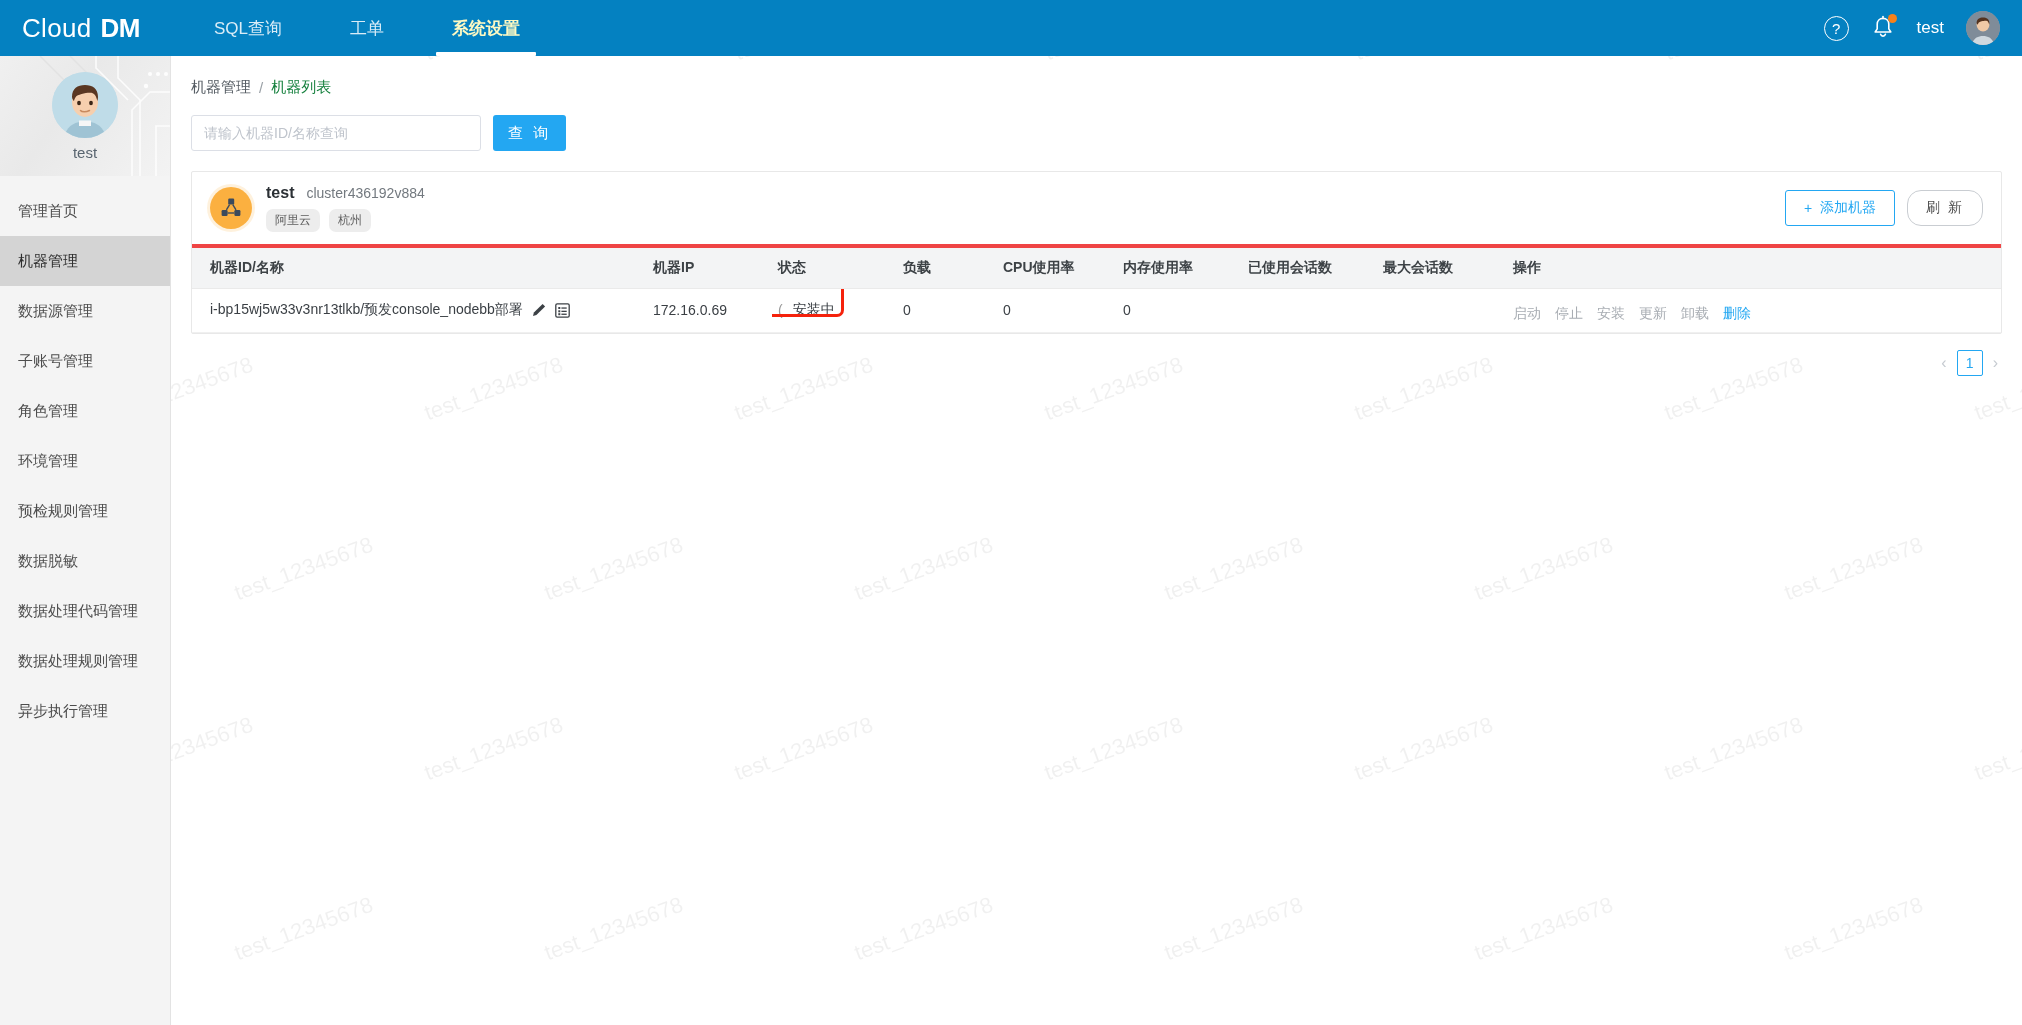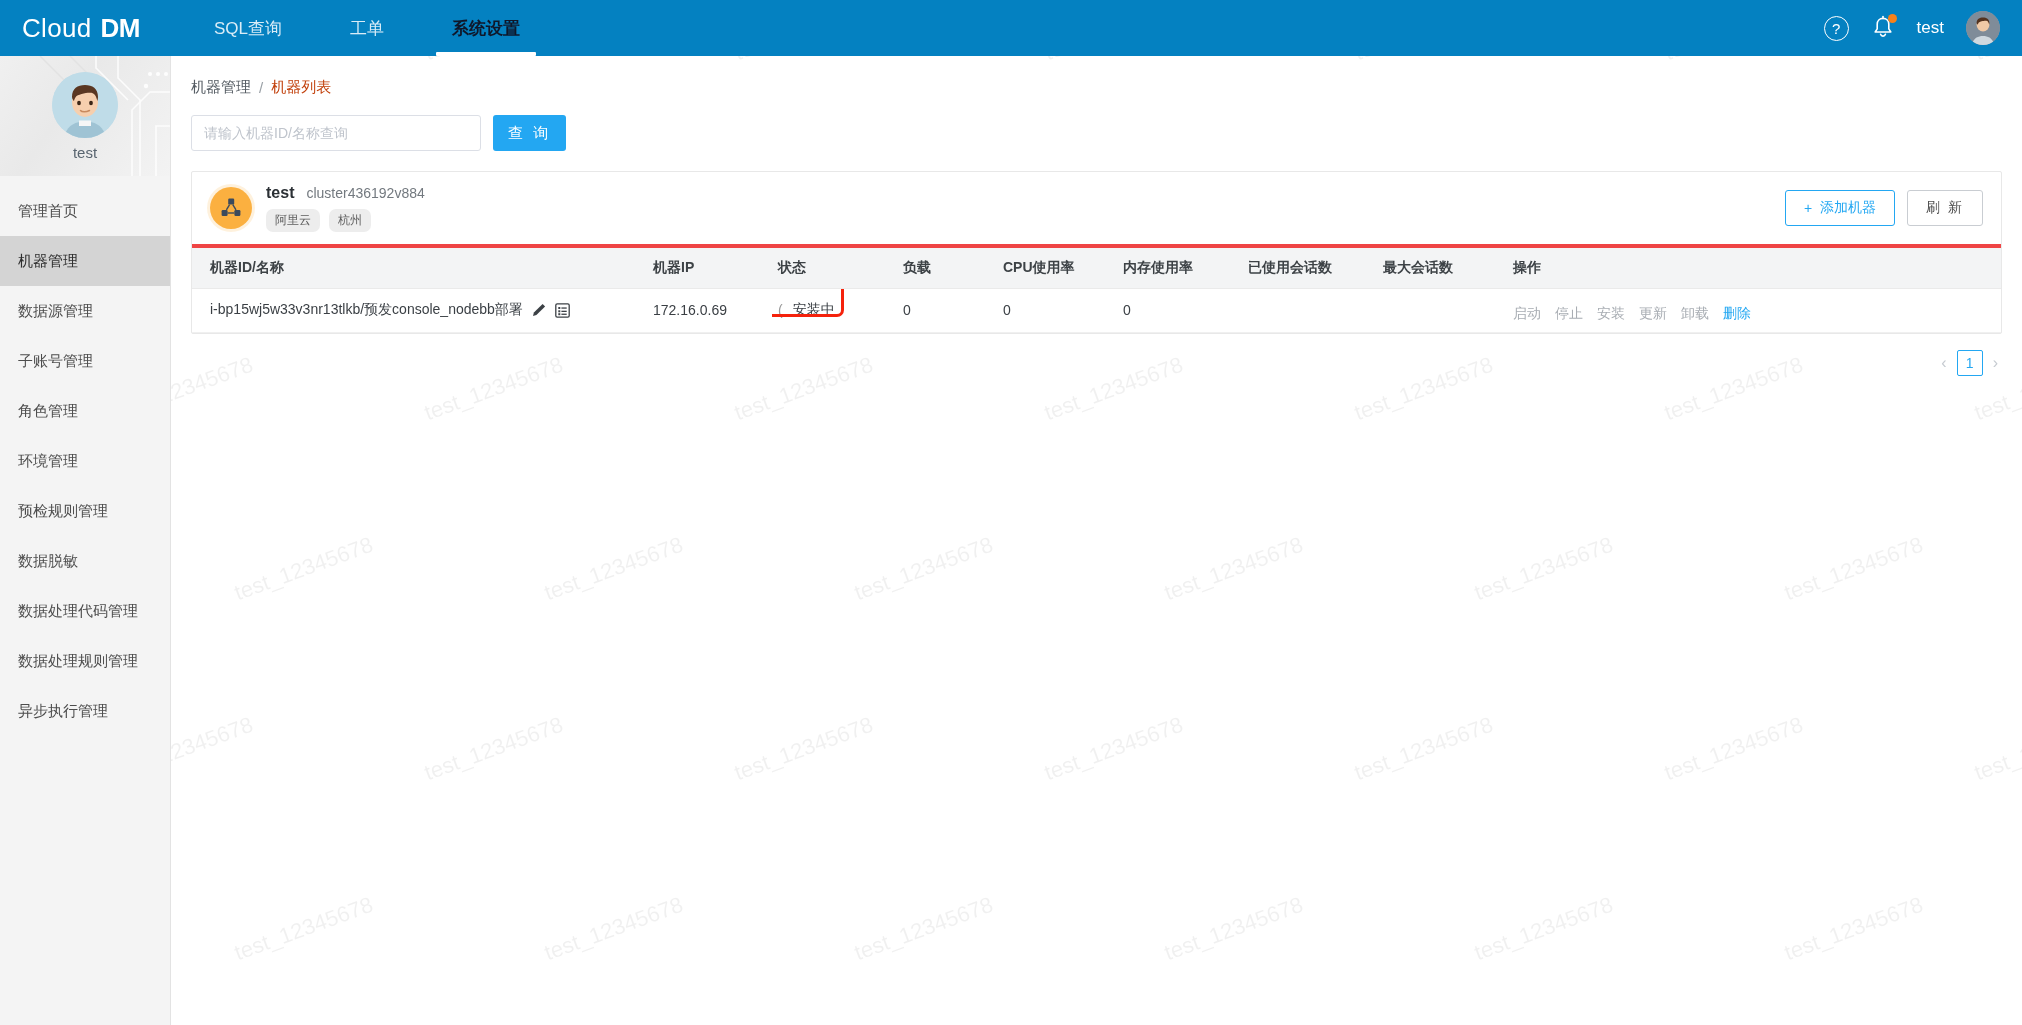--- a/index.html
+++ b/index.html
@@ -28,21 +28,21 @@
     font-weight: 700; margin-left: 9px; letter-spacing: -0.5px;
   }
   .navtabs { display: flex; align-items: center; height: 56px; }
   .navtab {
     position: relative; height: 56px;
     display: flex; align-items: center; justify-content: center;
     padding: 0 22px; margin: 0 12px;
     color: #d9ecf7; font-size: 17px; white-space: nowrap;
     cursor: pointer;
   }
-  .navtab.active { color: #0f172a; font-weight: 700; }
+  .navtab.active { color: #fef9c3; font-weight: 700; }
   .navtab.active::after {
     content: ""; position: absolute; bottom: 0; left: 6px; right: 6px;
     height: 4px; background: #ffffff; border-radius: 1px;
   }
   .nav-right {
     margin-left: auto; margin-right: 22px;
     display: flex; align-items: center; gap: 22px;
   }
   .icon-circle-q {
     width: 25px; height: 25px; border-radius: 50%;
@@ -110,21 +110,21 @@
     transform: rotate(-20deg); white-space: nowrap;
   }
   .content { position: relative; z-index: 2; }
 
   .breadcrumb {
     padding: 22px 0 0 20px; font-size: 15px; color: #555c63;
     display: flex; align-items: center; gap: 8px;
   }
   .breadcrumb .crumb { cursor: pointer; }
   .breadcrumb .sep { color: #9aa0a6; }
-  .breadcrumb .crumb.current { color: #c2410c; }
+  .breadcrumb .crumb.current { color: #15803d; }
 
   .searchbar {
     margin: 18px 0 0 20px; display: flex; align-items: center; gap: 12px;
   }
   .search-input {
     width: 290px; height: 36px;
     border: 1px solid #dcdfe6; border-radius: 3px;
     padding: 16px 12px; font-size: 14px; color: #333;
     outline: none; background: #fff;
     font-family: "Liberation Sans", sans-serif;
@@ -167,21 +167,21 @@
   .btn-outline-blue {
     height: 36px; padding: 0 18px;
     border: 1px solid #23a7f2; color: #23a7f2; background: #fff;
     border-radius: 3px; font-size: 14px; cursor: pointer;
     display: flex; align-items: center; gap: 8px;
     font-family: "Liberation Sans", sans-serif;
   }
   .btn-outline-gray {
     height: 36px; padding: 0 18px;
     border: 1px solid #c9cdd2; color: #4d4d4d; background: #fff;
-    border-radius: 3px; font-size: 14px; cursor: pointer;
+    border-radius: 14px; font-size: 14px; cursor: pointer;
     letter-spacing: 2px;
     font-family: "Liberation Sans", sans-serif;
   }
 
   
   table.mtable { width: 100%; border-collapse: collapse; table-layout: fixed; }
   table.mtable thead th {
     background: #f3f4f5; height: 42px;
     font-size: 14px; font-weight: 700; color: #3d4246;
     text-align: left; padding: 0 6px;

